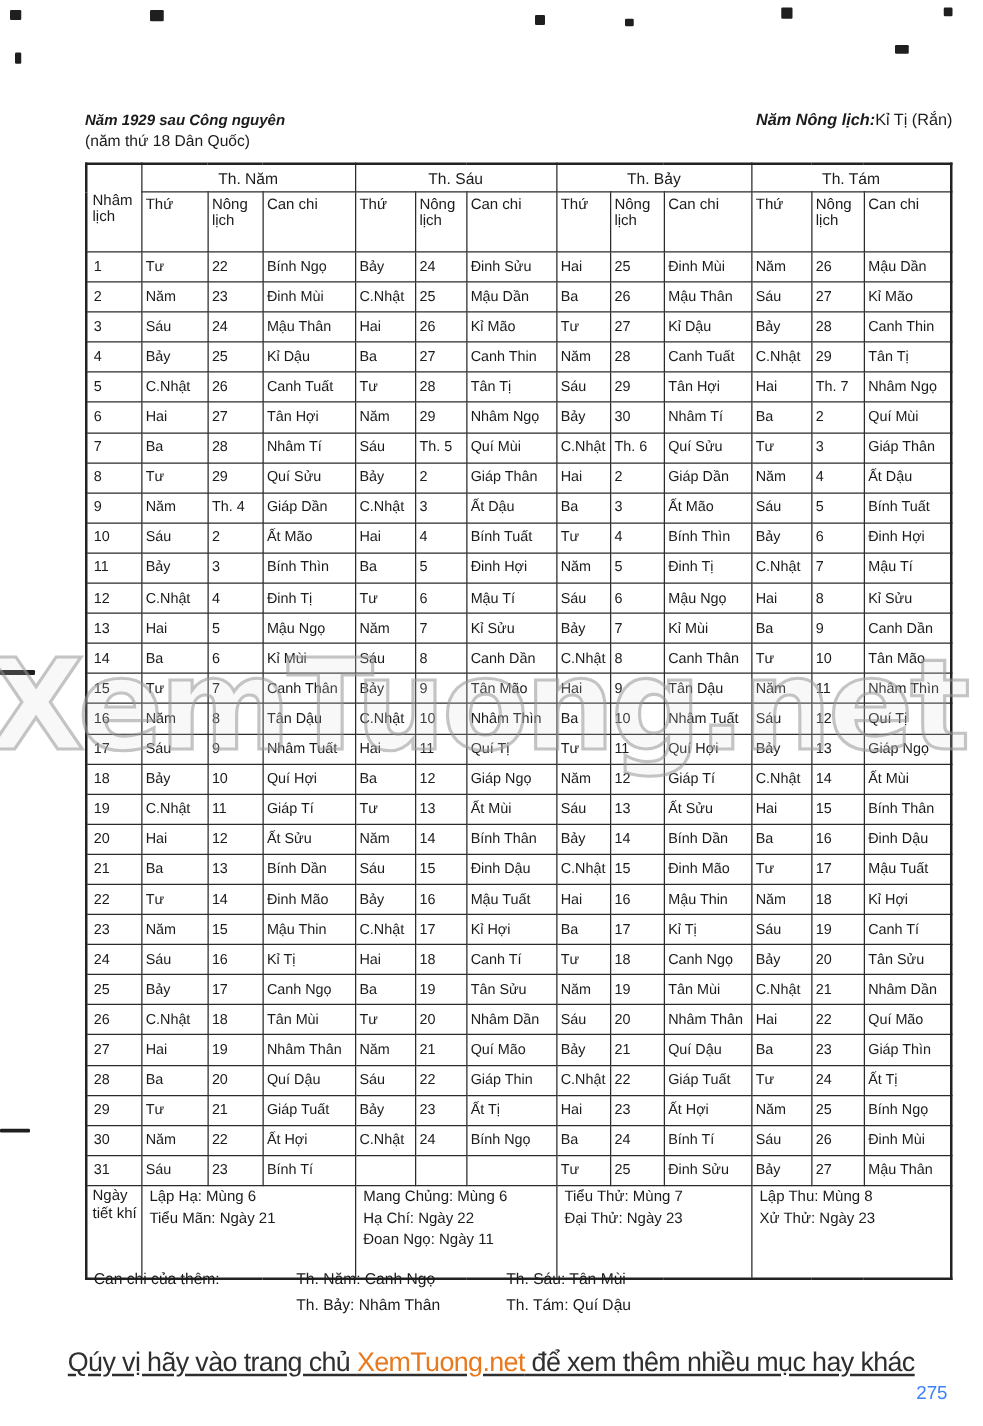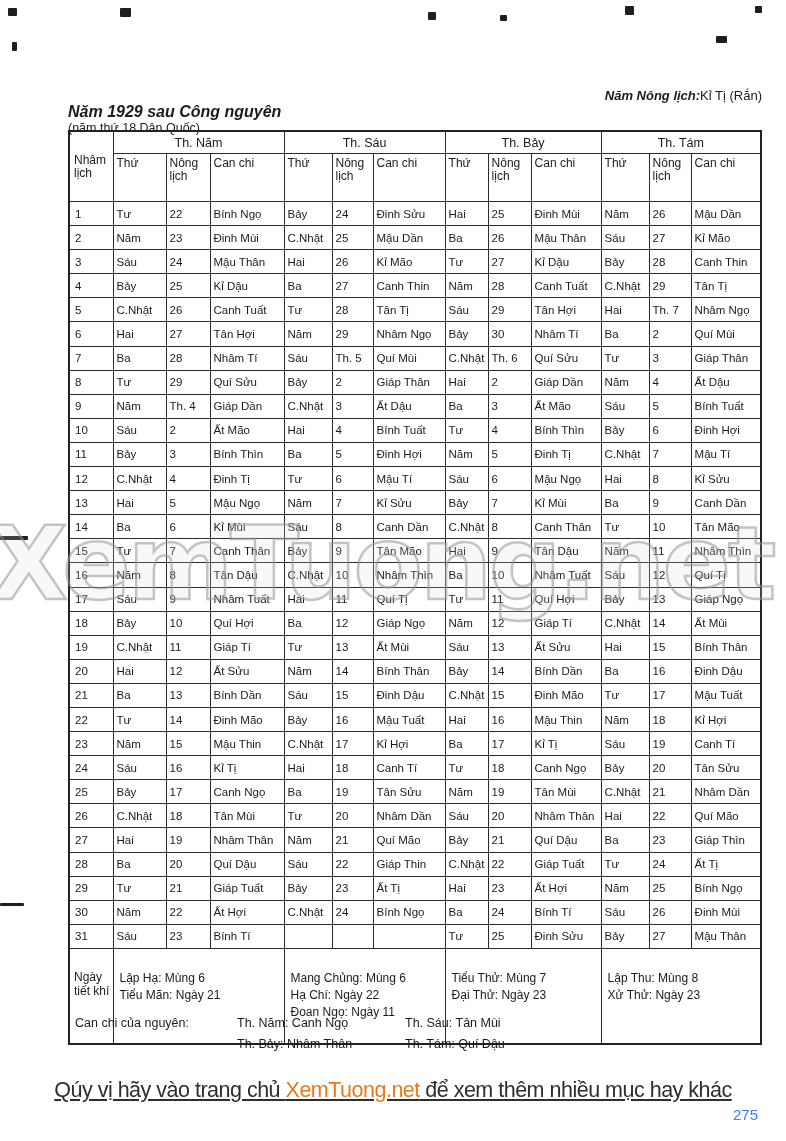--- a/index.html
+++ b/index.html
@@ -5,41 +5,41 @@
   html,body{margin:0;padding:0;}
   body{
     width:786px;height:1141px;position:relative;background:#ffffff;
     font-family:"Liberation Sans","DejaVu Sans",sans-serif;color:#1b1b1b;
     overflow:hidden;
   }
   .page{position:relative;width:786px;height:1141px;}
 
   
   .titles{position:absolute;top:88px;left:68px;right:24px;}
-  .title-left{font-weight:bold;font-style:italic;font-size:16px;line-height:17px;margin-top:15px;}
+  .title-left{font-weight:bold;font-style:italic;font-size:12px;line-height:17px;}
   .subtitle-left{font-size:12.5px;line-height:17px;}
   .title-right{position:absolute;top:0;right:0;font-size:13px;}
   .title-right .b{font-weight:bold;font-style:italic;}
 
   
   table.cal{
     position:absolute;top:130px;left:68px;width:692px;
     border-collapse:collapse;table-layout:fixed;
     border:2px solid #222;
   }
   table.cal th,table.cal td{
     border:1.5px solid #2b2b2b;font-weight:normal;
     font-size:11.5px;padding:1px 3px;overflow:hidden;text-align:left;
   }
   table.cal th.month{height:19px;text-align:center;font-size:12.5px;padding:1px 2px;}
   table.cal th.corner{vertical-align:middle;font-size:12px;line-height:13px;white-space:normal;padding-left:4px;}
   table.cal th.sub{height:43px;vertical-align:top;padding-top:3px;font-size:12px;line-height:13px;white-space:normal;}
   table.cal tbody td{height:21.1px;white-space:nowrap;vertical-align:middle;}
   table.cal td.daycol{padding-left:5px;}
-  table.cal tr.tietkhi td{height:72px;vertical-align:top;padding-top:21px;white-space:normal;}
+  table.cal tr.tietkhi td{height:72px;vertical-align:top;padding-top:0;white-space:normal;}
   table.cal td.tk-label{font-size:12px;line-height:14px;padding-left:4px;vertical-align:middle;white-space:normal;}
   table.cal td.tk-cell div{font-size:12px;line-height:17px;padding-left:3px;}
 
   
   .canchi{position:absolute;top:1013px;left:75px;font-size:12.5px;line-height:21px;}
   .canchi .grid{display:grid;grid-template-columns:162px 168px auto;}
   .canchi .lbl{grid-column:1;grid-row:1;}
 
   
   .watermark{
@@ -621,21 +621,21 @@
             <div>Xử Thử: Ngày 23</div>
           </td>
         </tr>
       </tbody>
     </table>
 
   <div class="watermark">XemTuong.net</div>
 
   <div class="canchi">
     <div class="grid">
-      <div class="lbl">Can chi của nguyên:</div>
+      <div class="lbl">Can chi của thêm:</div>
       <div style="grid-column:2;grid-row:1;">Th. Năm: Canh Ngọ</div>
       <div style="grid-column:3;grid-row:1;">Th. Sáu: Tân Mùi</div>
       <div style="grid-column:2;grid-row:2;">Th. Bảy: Nhâm Thân</div>
       <div style="grid-column:3;grid-row:2;">Th. Tám: Quí Dậu</div>
     </div>
   </div>
 
   <div class="footer-line"><span>Qúy vị hãy vào trang chủ </span><span class="link">XemTuong.net</span><span> để xem thêm nhiều mục hay khác</span></div>
   <div class="page-number">275</div>
 

